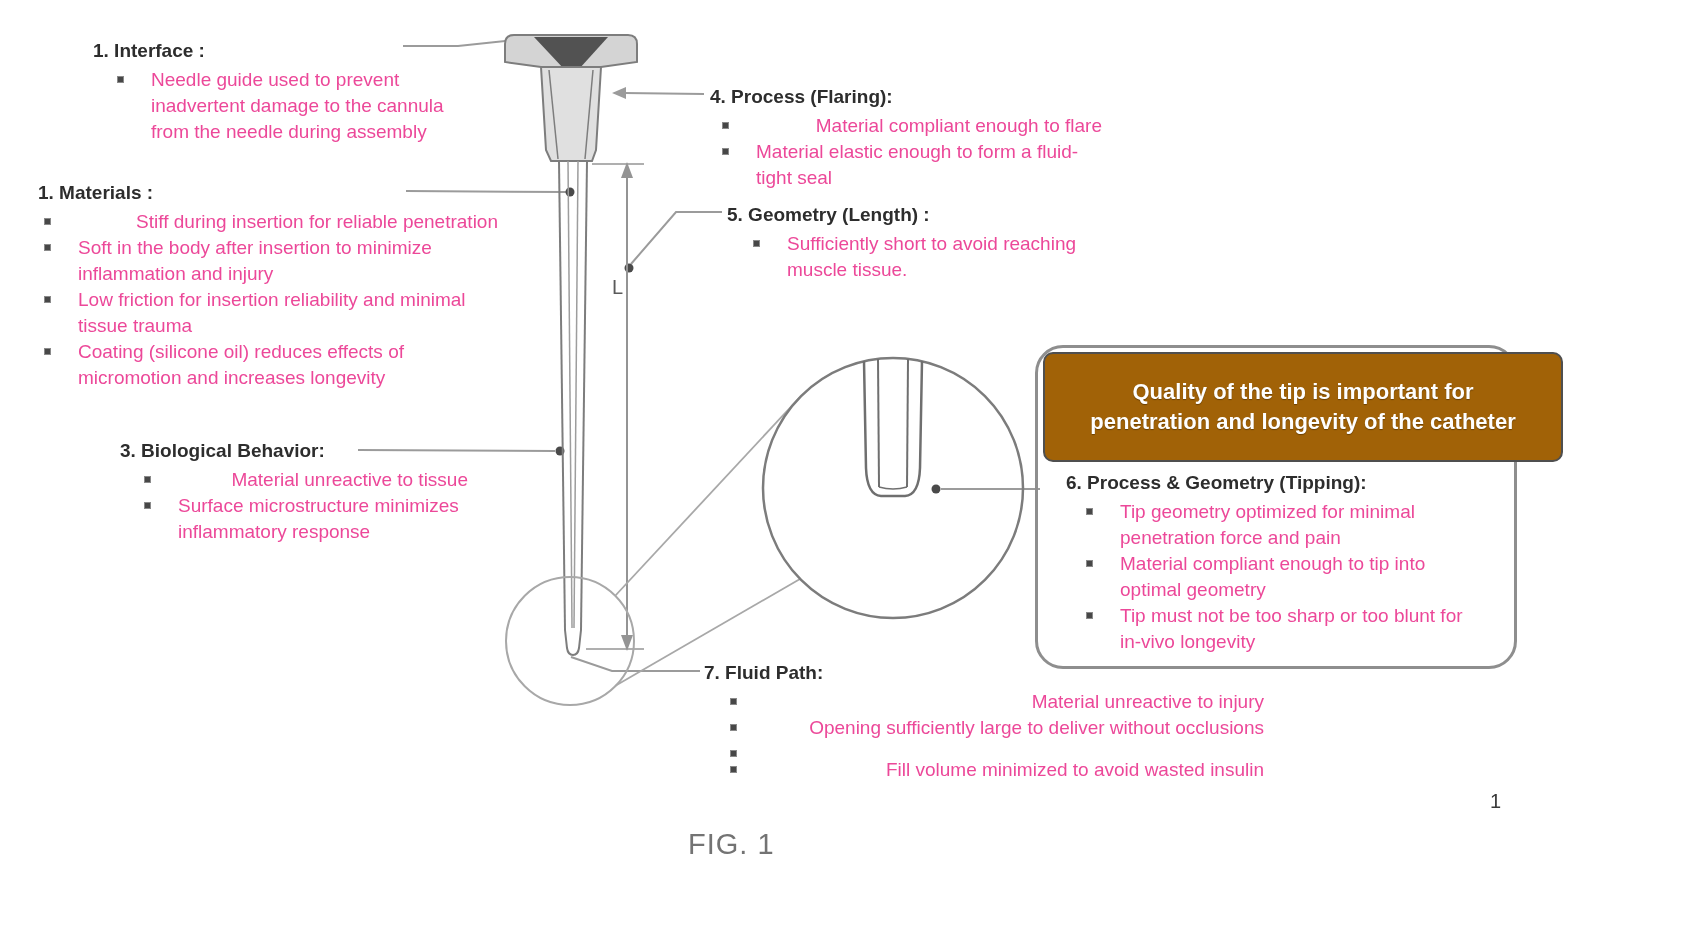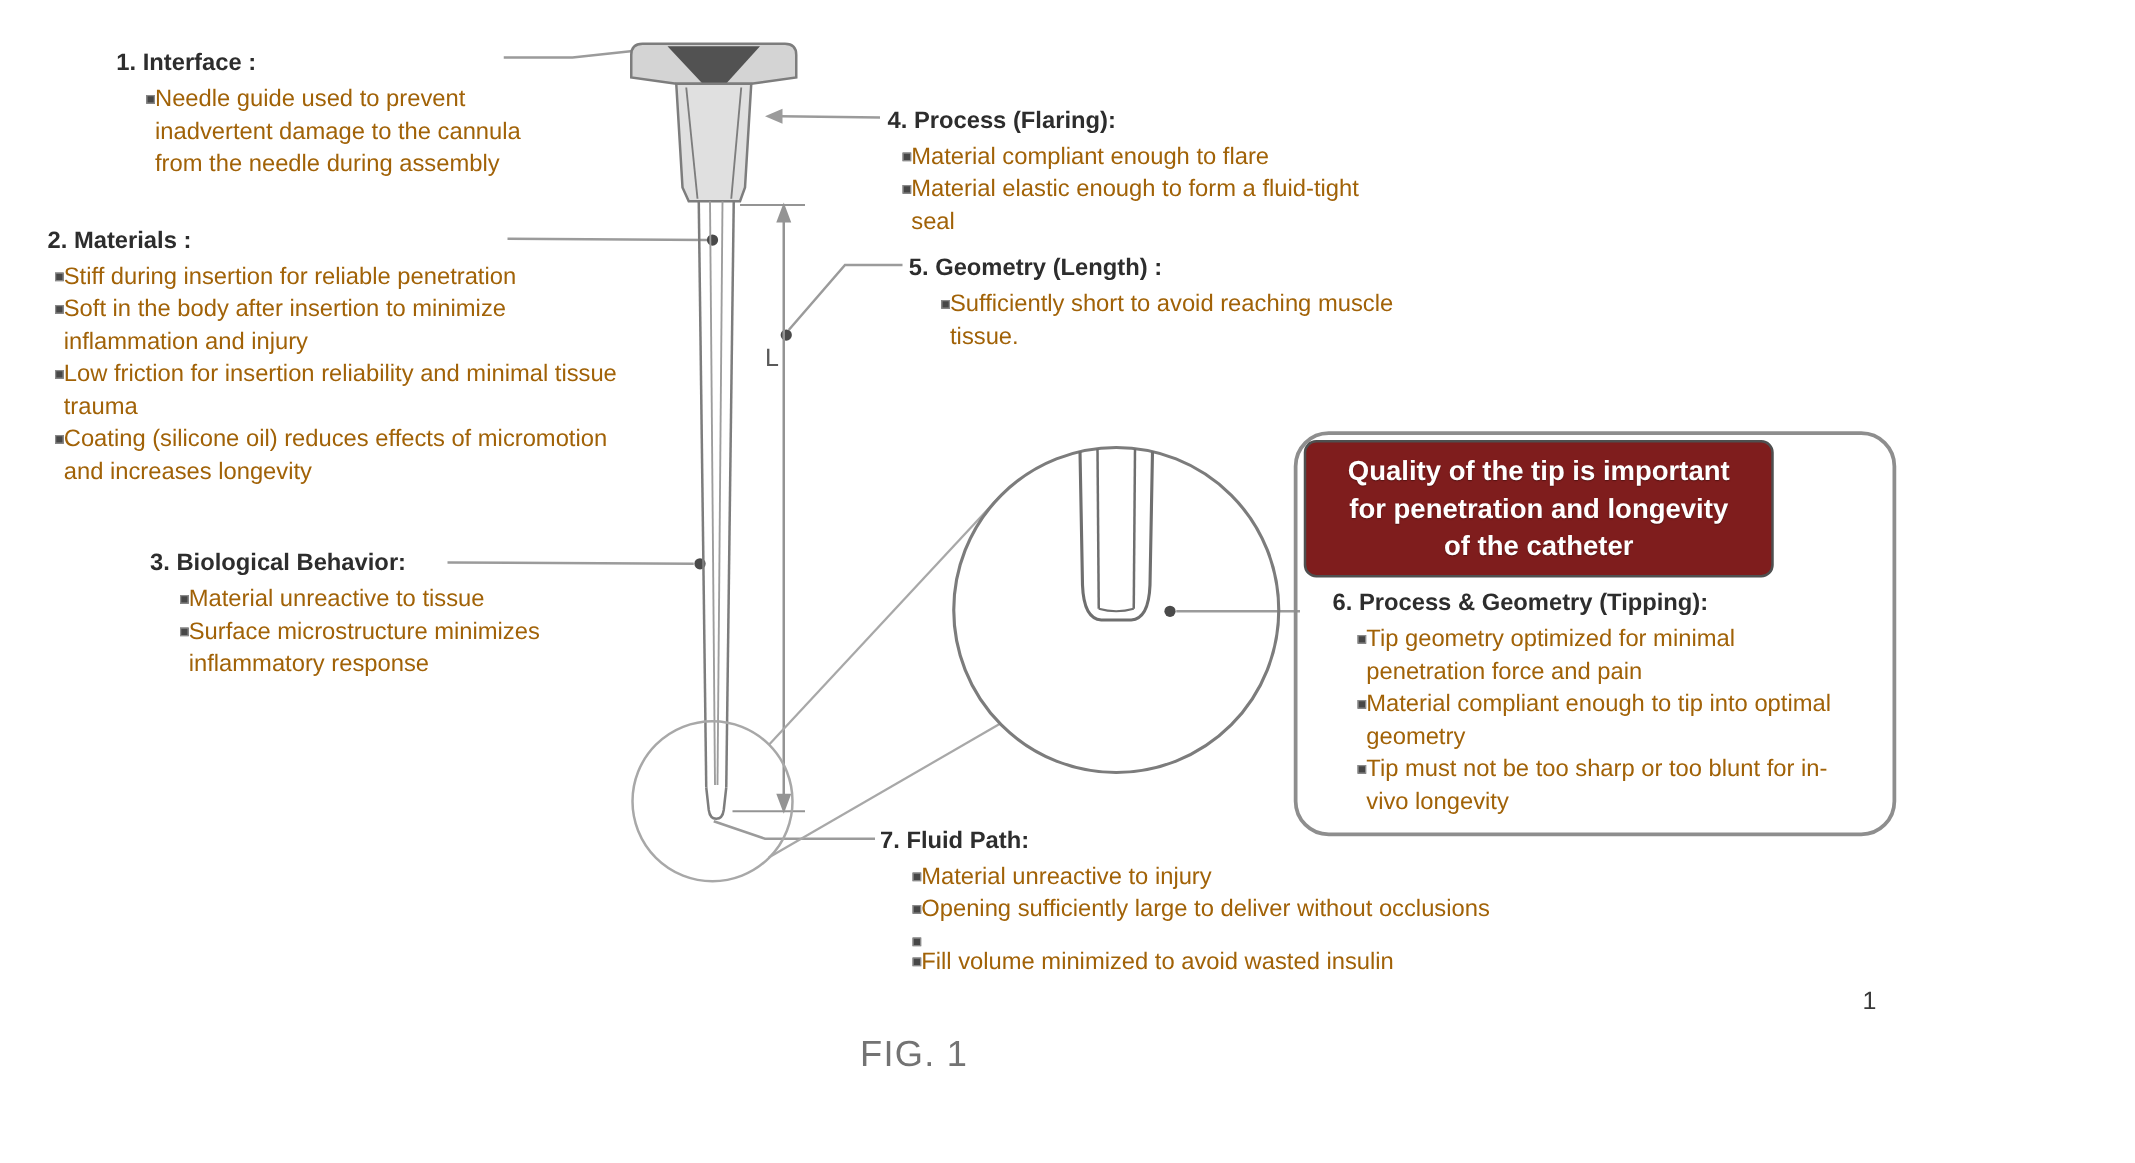--- a/index.html
+++ b/index.html
@@ -5,21 +5,21 @@
   * { margin:0; padding:0; box-sizing:border-box; }
   html,body { background:#ffffff; }
   .page {
     position:relative; width:1708px; height:930px; background:#ffffff;
     font-family:"Liberation Sans", sans-serif; color:#3a3a3a; overflow:hidden;
   }
   .svg-layer { position:absolute; left:0; top:0; width:1708px; height:930px; }
   .ann { position:absolute; }
   .ann-heading { font-weight:bold; font-size:19px; line-height:26px; color:#2d2d2d; margin-bottom:3px; }
   .bullets { list-style:none; }
-  .bullet { display:flex; gap:0; font-size:19px; line-height:26px; color:#a16207; }
+  .bullet { display:flex; gap:27px; font-size:19px; line-height:26px; color:#ec4899;justify-content:space-between; }
   .sq { flex:0 0 auto; width:7px; height:7px; background:#474747; margin-top:9px; box-shadow:0 0 0 1px #8a8a8a inset; }
   .container-box { position:absolute; border:3px solid #8e8e8e; border-radius:28px; }
   .callout-box {
     position:absolute; border-radius:10px; border:2px solid #4f4f4f;
     display:flex; align-items:center; justify-content:center; text-align:center;
     font-weight:bold; font-size:22px; line-height:30px; padding:8px 26px;
     text-shadow:0 1px 1px rgba(0,0,0,0.35);
   }
   .fig-caption { position:absolute; font-size:29px; color:#737373; letter-spacing:1px; }
   .page-num { position:absolute; font-size:20px; color:#3a3a3a; }
@@ -88,21 +88,21 @@
     <div class="ann-heading">1. Interface :</div>
     <ul class="bullets" style="padding-left:24px;">
       <li class="bullet">
         <span class="sq"></span>
         <span>Needle guide used to prevent inadvertent damage to the cannula from the needle during assembly</span>
       </li>
     </ul>
   </div>
 
   <div class="ann" style="left:38px; top:180px; width:460px;">
-    <div class="ann-heading">2. Materials :</div>
+    <div class="ann-heading">1. Materials :</div>
     <ul class="bullets" style="padding-left:6px;">
       <li class="bullet">
         <span class="sq"></span>
         <span>Stiff during insertion for reliable penetration</span>
       </li>
       <li class="bullet">
         <span class="sq"></span>
         <span>Soft in the body after insertion to minimize inflammation and injury</span>
       </li>
       <li class="bullet">
@@ -149,21 +149,21 @@
     <ul class="bullets" style="padding-left:26px;">
       <li class="bullet">
         <span class="sq"></span>
         <span>Sufficiently short to avoid reaching muscle tissue.</span>
       </li>
     </ul>
   </div>
 
   <div class="container-box" style="left:1035px; top:345px; width:482px; height:324px;"></div>
 
-  <div class="callout-box" style="left: 1043px; top: 352px; width: 376px; min-height: 110px; background: #7f1d1d; color: rgb(255, 255, 255);">
+  <div class="callout-box" style="left: 1043px; top: 352px; width: 520px; min-height: 110px; background: #a16207; color: rgb(255, 255, 255);">
     <span>Quality of the tip is important for penetration and longevity of the catheter</span>
   </div>
 
   <div class="ann" style="left:1066px; top:470px; width:420px;">
     <div class="ann-heading">6. Process &amp; Geometry (Tipping):</div>
     <ul class="bullets" style="padding-left:20px;">
       <li class="bullet">
         <span class="sq"></span>
         <span>Tip geometry optimized for minimal penetration force and pain</span>
       </li>

